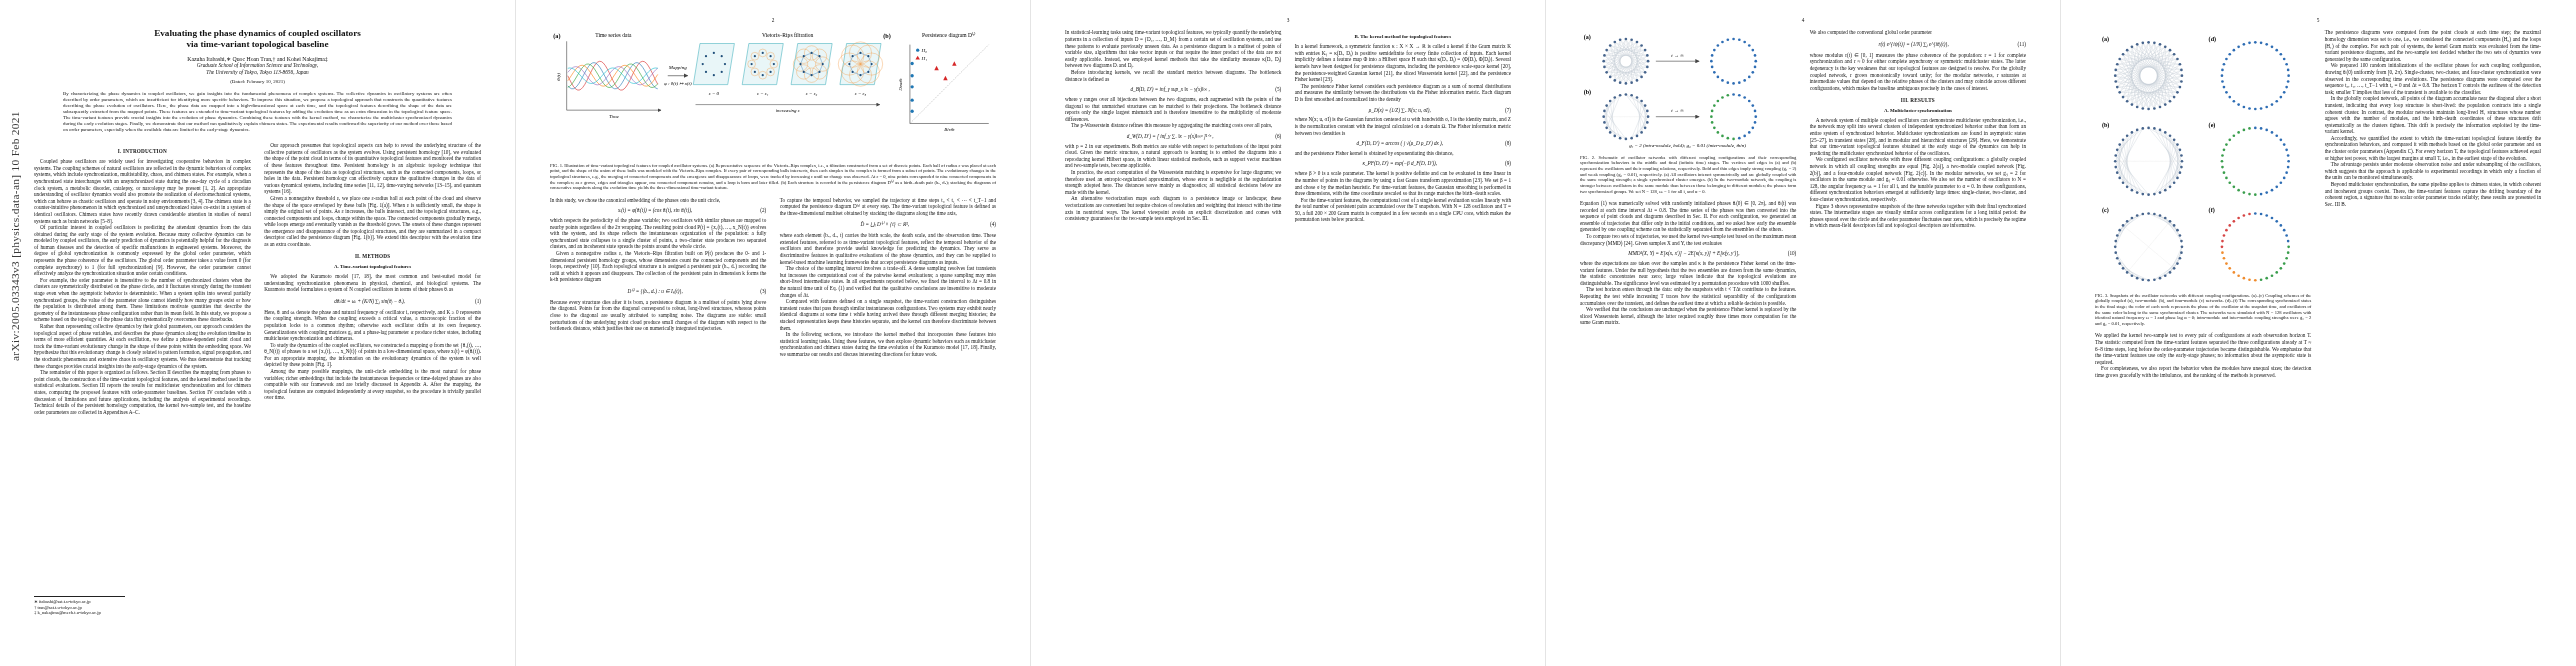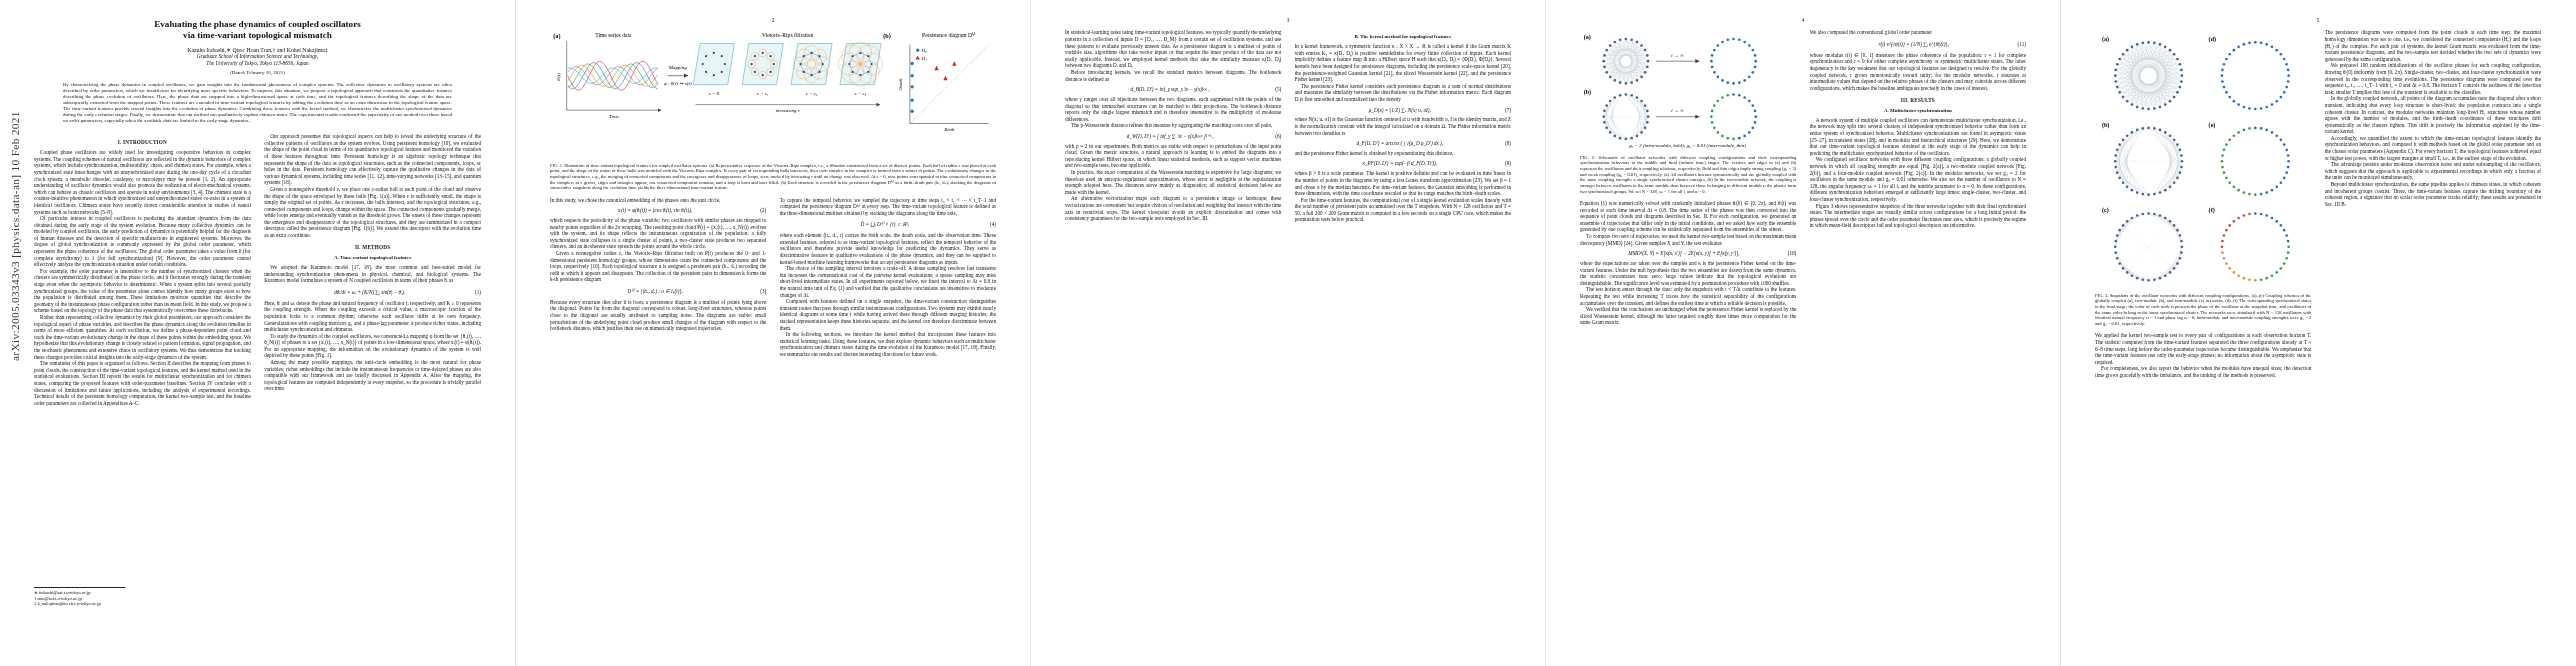--- a/index.html
+++ b/index.html
@@ -1,21 +1,21 @@
 <!DOCTYPE html>
 <html style="font-size:9px"><head>
 <meta charset="utf-8">
 <style>
   *{box-sizing:border-box}
   body{margin:0;background:#ffffff;font-family:"Liberation Serif",serif;color:#111}
   .spread{display:flex;width:2576px;height:667px;background:#fff}
   .page{position:relative;width:515px;height:667px;padding:16.7px 34px 14.5px;overflow:hidden;background:#fff}
   .page+.page{border-left:0.6px solid #e4e4e4}
   .pagenum{text-align:center;font-size:5.3px;margin-bottom:6.7px}
-  .title{font-size:9.2px;font-weight:bold;text-align:center;line-height:1.25;margin-top:2px}
+  .title{font-size:9.2px;font-weight:bold;text-align:center;line-height:1.25;margin-top:11px}
   .title span{display:block}
   .authors{text-align:center;font-size:5.8px;margin-top:5.6px}
   .affil{text-align:center;font-style:italic;font-size:5.3px;line-height:1.3}
   .dated{text-align:center;font-size:5px;margin-top:2.8px}
   .abstract{width:389px;margin:6.7px auto 9px;font-size:4.9px;line-height:6.1px;text-align:justify}
   .cols{display:flex;gap:13.3px}
   .col{width:217px}
   p{margin:0;font-size:5.2px;line-height:6.6px;text-align:justify;text-indent:6.1px}
   p.noindent{text-indent:0}
   .sec-heading{text-align:center;font-weight:bold;font-size:5.2px;margin:5.6px 0 4.4px;letter-spacing:0.2px}
@@ -38,21 +38,21 @@
 </style>
 </head>
 <body>
 
 <div class="spread">
 
   <div class="page">
     <div class="watermark">arXiv:2005.03343v3  [physics.data-an]  10 Feb 2021</div>
     <div class="title">
       <span>Evaluating the phase dynamics of coupled oscillators</span>
-      <span>via time-variant topological mismatch</span>
+      <span>via time-variant topological baseline</span>
     </div>
     <div class="authors">Kazuha Itabashi,∗ Quoc Hoan Tran,† and Kohei Nakajima‡</div>
     <div class="affil">Graduate School of Information Science and Technology,</div>
     <div class="affil">The University of Tokyo, Tokyo 113-8656, Japan</div>
     <div class="dated">(Dated: February 10, 2021)</div>
     <div class="abstract">By characterizing the phase dynamics in coupled oscillators, we gain insights into the fundamental phenomena of complex systems. The collective dynamics in oscillatory systems are often described by order parameters, which are insufficient for identifying more specific behaviors. To improve this situation, we propose a topological approach that constructs the quantitative features describing the phase evolution of oscillators. Here, the phase data are mapped into a high-dimensional space at each time, and the topological features describing the shape of the data are subsequently extracted from the mapped points. These features are extended to time-variant topological features by adding the evolution time as an extra dimension in the topological feature space. The time-variant features provide crucial insights into the evolution of phase dynamics. Combining these features with the kernel method, we characterize the multicluster synchronized dynamics during the early evolution stages. Finally, we demonstrate that our method can qualitatively explain chimera states. The experimental results confirmed the superiority of our method over those based on order parameters, especially when the available data are limited to the early-stage dynamics.</div>
     <div class="cols">
       <div class="col flexcol">
         <div class="sec-heading">I.  INTRODUCTION</div>
         <p>Coupled phase oscillators are widely used for investigating cooperative behaviors in complex systems. The coupling schemes of natural oscillators are reflected in the dynamic behaviors of complex systems, which include synchronization, multistability, chaos, and chimera states. For example, when a synchronized state interchanges with an unsynchronized state during the one-day cycle of a circadian clock system, a metabolic disorder, catalepsy, or narcolepsy may be present [1, 2]. An appropriate understanding of oscillator dynamics would also promote the realization of electromechanical systems, which can behave as chaotic oscillators and operate in noisy environments [3, 4]. The chimera state is a counter-intuitive phenomenon in which synchronized and unsynchronized states co-exist in a system of identical oscillators. Chimera states have recently drawn considerable attention in studies of neural systems such as brain networks [5–8].</p>

